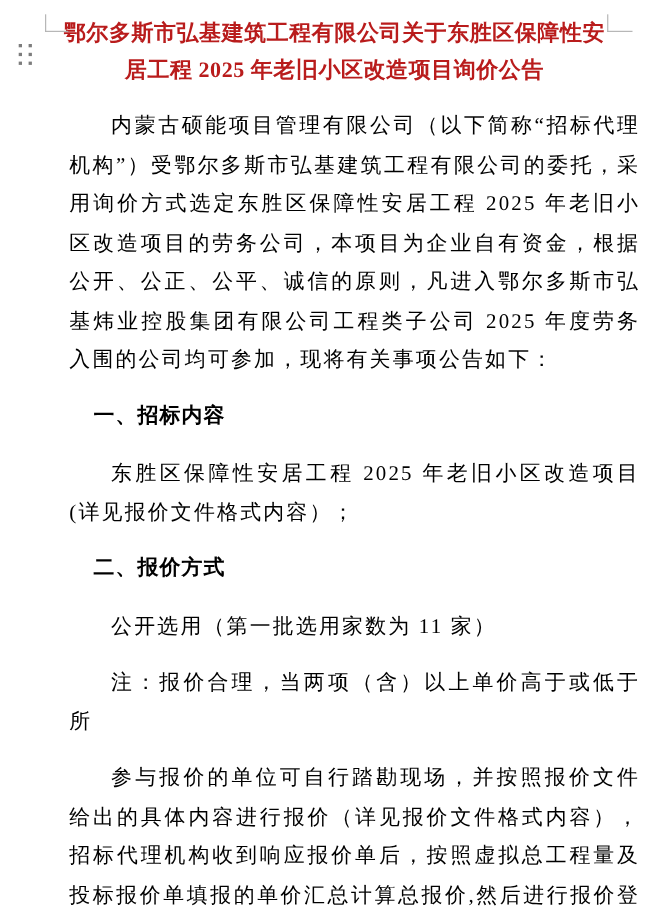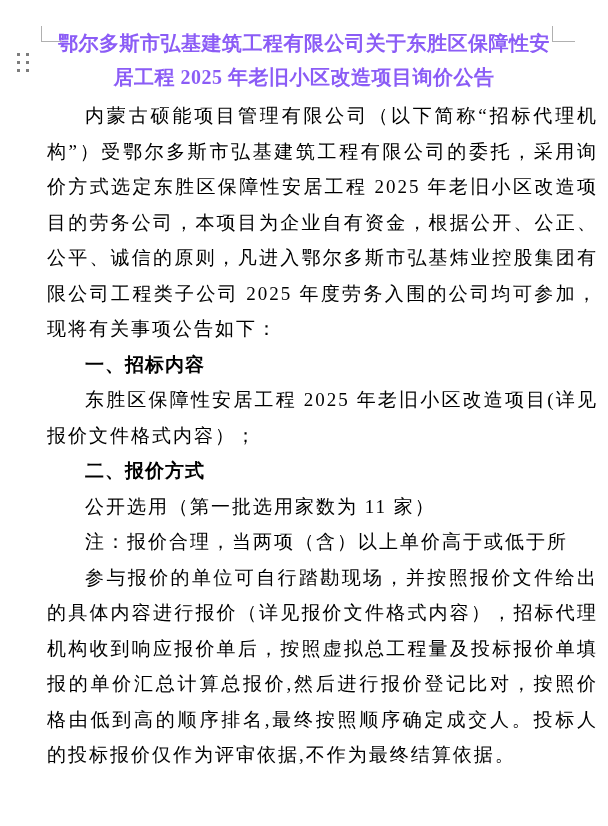--- a/index.html
+++ b/index.html
@@ -45,46 +45,46 @@
     column-gap: 6px;
     row-gap: 5px;
   }
   .drag-handle .dot {
     width: 3px;
     height: 3px;
     background: #7d7d7d;
   }
 
   .doc-title {
-    margin: 26px auto 0;
+    margin: 13px auto 0;
     max-width: 500px;
     text-align: center;
-    color: #8b5cf6;
+    color: #b91c1c;
     font-family: "Liberation Serif", serif;
     font-weight: bold;
     font-size: 20px;
     line-height: 34px;
     letter-spacing: 0.5px;
   }
   .doc-body {
     margin: 4px 10px 0 47px;
     color: #000000;
     font-size: 19px;
     line-height: 35.5px;
     letter-spacing: 2px;
     text-align: justify;
     text-justify: inter-ideograph;
   }
   .para {
-    margin: 0;
+    margin: 16px;
     text-indent: 2em;
   }
   .heading {
     margin: 0;
-    font-family: Liberation Serif, serif;
+    font-family: Liberation Mono, monospace;
     font-weight: bold;
     font-size: 19px;
     line-height: 35.5px;
     text-indent: 2em;
     letter-spacing: 1px;
   }
 </style>
 </head>
 <body>
 

